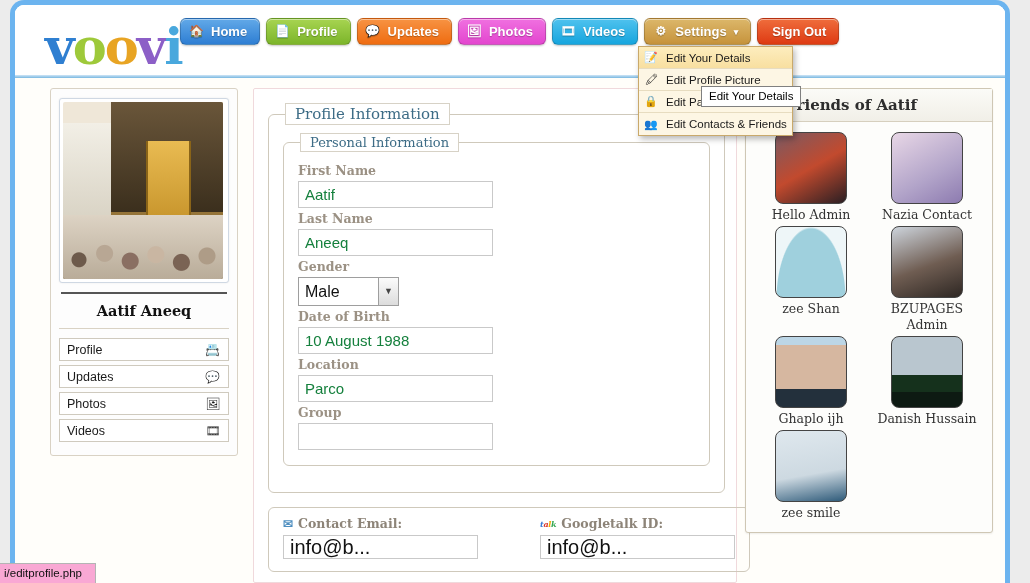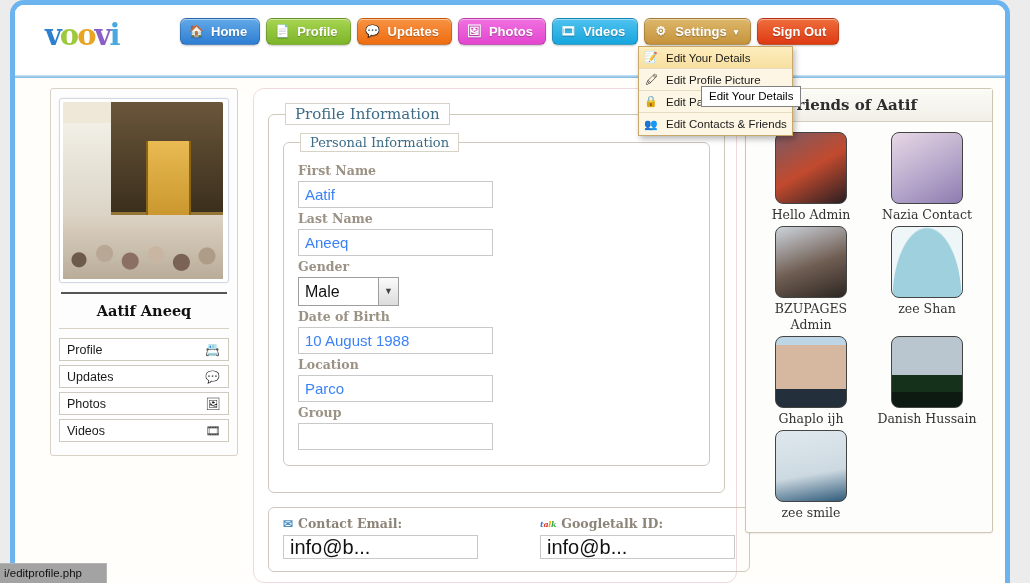--- a/index.html
+++ b/index.html
@@ -25,21 +25,21 @@
     background:#fffefa;
   }
 
   
   #header{
     position:relative; height:72px; background:#ffffff;
   }
   #logo{
     position:absolute; left:30px; top:16px;
     font-family:"DejaVu Serif", serif;
-    font-size:29px; font-weight:700; letter-spacing:-2px;
+    font-size:51px; font-weight:700; letter-spacing:-2px;
     line-height:1;
     user-select:none;
     text-align:center;
   }
   #logo .l1{color:#2f7fd1;}
   #logo .l2{color:#9ec93a;}
   #logo .l3{color:#e8a423;}
   #logo .l4{color:#8c5fc7;}
   #logo .l5{color:#49a8dd;}
 
@@ -159,42 +159,42 @@
   .lmi{
     display:flex; align-items:center; justify-content:space-between;
     height:23px; margin:0 0 4px; padding:0 7px;
     border:1px solid #cfcabe; background:#fff;
     font-size:12.5px; color:#1a1a1a; cursor:pointer;
   }
   .lmi .mic{ font-size:12px; width:16px; text-align:center; }
 
   
   .mpanel{
-    border:1px solid #f0d9dc; border-radius:11px;
+    border:1px solid #f0d9dc; border-radius:2px;
     background:#fff; height:100%;
     padding:14px 11px 0 14px;
   }
   fieldset.fs{
     border:1px solid #cfc9bb; border-radius:6px;
     margin:0 0 14px 0; padding:8px 14px 12px 14px;
   }
   fieldset.fs legend{
     font-family:"DejaVu Serif", serif;
     font-size:15px; color:#3d6c86;
     border:1px solid #d7d2c6; background:#fff;
     padding:1px 9px; margin-left:2px;
   }
   fieldset.fs2 > legend{ font-size:13px; }
   .flabel{
     font-family:"DejaVu Serif", serif; font-weight:bold;
     font-size:12.5px; color:#9b9184; margin:3px 0 3px;
   }
   .finput{
     width:195px; height:27px; border:1px solid #c9c9c9;
-    background:#fff; font-size:15px; color:#3b82f6;
+    background:#fff; font-size:15px; color:#15803d;
     padding:0 6px; line-height:25px; font-family:"Liberation Sans",sans-serif;
     margin-bottom:3px;
   }
   .fselect{
     width:101px; height:29px; border:1px solid #9e9e9e; background:#fff;
     font-size:16px; color:#111; padding:0 24px 0 6px; line-height:27px;
     position:relative; margin-bottom:3px;
   }
   .fselect .arrow{
     position:absolute; right:0; top:0; width:20px; height:100%;
@@ -241,22 +241,22 @@
     border-radius:8px; overflow:hidden; background:#dfe4ea;
   }
   .fname{
     font-family:"DejaVu Serif", serif; font-size:12.5px;
     color:#333; margin-top:3px; line-height:1.22;
   }
 
   
   #status{
     position:absolute; left:0; bottom:0; z-index:90;
-    background:#a3a3a3; border:1px solid #b4b4b4; border-left:none; border-bottom:none;
-    font-size:11.5px; color:#111; padding:3px 24px 4px 4px; white-space:nowrap;
+    background:#f9a8d4; border:1px solid #b4b4b4; border-left:none; border-bottom:none;
+    font-size:11.5px; color:#111; padding:3px 13px 4px 4px; white-space:nowrap;
   }
 </style>
 </head>
 <body>
 
 <div id="page-frame">
  <div id="inner">
 
   <div id="header">
     <div id="logo">
@@ -417,27 +417,27 @@
           <div class="fcell">
             <div class="fthumb" style="background:linear-gradient(150deg,#7a5a63,#c24a2e 50%,#2b1f23)"></div>
             <div class="fname">Hello Admin</div>
           </div>
 
           <div class="fcell">
             <div class="fthumb" style="background:linear-gradient(150deg,#e8d7e6,#b2a4c9 60%,#8d7bb0)"></div>
             <div class="fname">Nazia Contact</div>
           </div>
           <div class="fcell">
+            <div class="fthumb" style="background:radial-gradient(circle at 50% 36%, #9fd0dd 0 16px, rgba(0,0,0,0) 17px), radial-gradient(ellipse at 50% 104%, #9fd0dd 0 34px, rgba(0,0,0,0) 35px), #eef6f8"></div>
+            <div class="fname">zee Shan</div>
+          </div>
+
+          <div class="fcell">
             <div class="fthumb" style="background:linear-gradient(160deg,#cdd4dc,#6f5d52 55%,#2e2723)"></div>
             <div class="fname">BZUPAGES Admin</div>
-          </div>
-
-          <div class="fcell">
-            <div class="fthumb" style="background:radial-gradient(circle at 50% 36%, #9fd0dd 0 16px, rgba(0,0,0,0) 17px), radial-gradient(ellipse at 50% 104%, #9fd0dd 0 34px, rgba(0,0,0,0) 35px), #eef6f8"></div>
-            <div class="fname">zee Shan</div>
           </div>
           <div class="fcell">
             <div class="fthumb" style="background:linear-gradient(#bcd6e6 0 12%, #d6b7a0 12% 74%, #23303c 74% 100%)"></div>
             <div class="fname">Ghaplo ijh</div>
           </div>
 
           <div class="fcell">
             <div class="fthumb" style="background:linear-gradient(#b9c6cf 0 55%, #15311c 55% 78%, #0d1a12 78% 100%)"></div>
             <div class="fname">Danish Hussain</div>
           </div>

